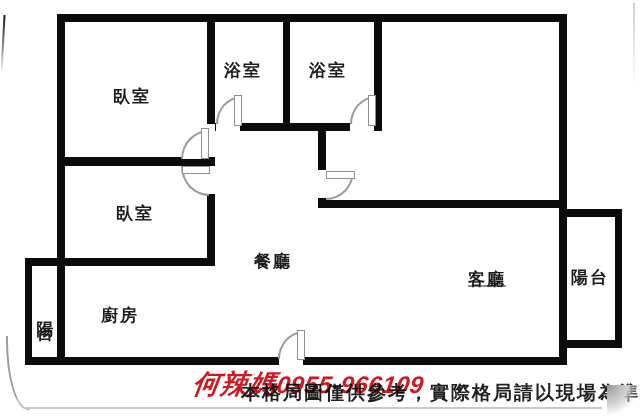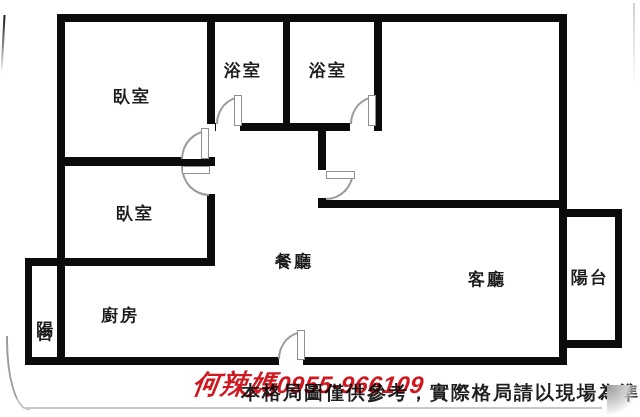--- a/index.html
+++ b/index.html
@@ -93,22 +93,22 @@
   <div class="arc br" style="left:326px;top:171px;width:26px;height:27px;"></div>
   <div class="leaf" style="left:326px;top:171px;width:27px;height:6px;"></div>
 
   <div class="arc tl" style="left:278px;top:331px;width:24px;height:26px;"></div>
   <div class="leaf" style="left:297px;top:330px;width:6px;height:28px;"></div>
 
   <div class="room-label" style="left:132px;top:96px;">臥室</div>
   <div class="room-label" style="left:243px;top:70px;">浴室</div>
   <div class="room-label" style="left:328px;top:70px;">浴室</div>
   <div class="room-label" style="left:135px;top:213px;">臥室</div>
-  <div class="room-label" style="left:294px;top:261px;">餐廳</div>
-  <div class="room-label" style="left:487px;top:279px;">客廳</div>
+  <div class="room-label" style="left:273px;top:261px;">餐廳</div>
+  <div class="room-label" style="left:487px;top:279px;text-decoration:underline;">客廳</div>
   <div class="room-label" style="left:120px;top:315px;">廚房</div>
   <div class="room-label vertical" style="left:45px;top:310px;">陽台</div>
   <div class="room-label" style="left:590px;top:277px;">陽台</div>
 
   <div class="disclaimer">本格局圖僅供參考，實際格局請以現場為準</div>
   <div class="watermark" style="color: rgb(207, 24, 32);">
     <span class="wm-name">何辣媽</span>
     <span class="wm-phone">0955-966109</span>
   </div>
 

